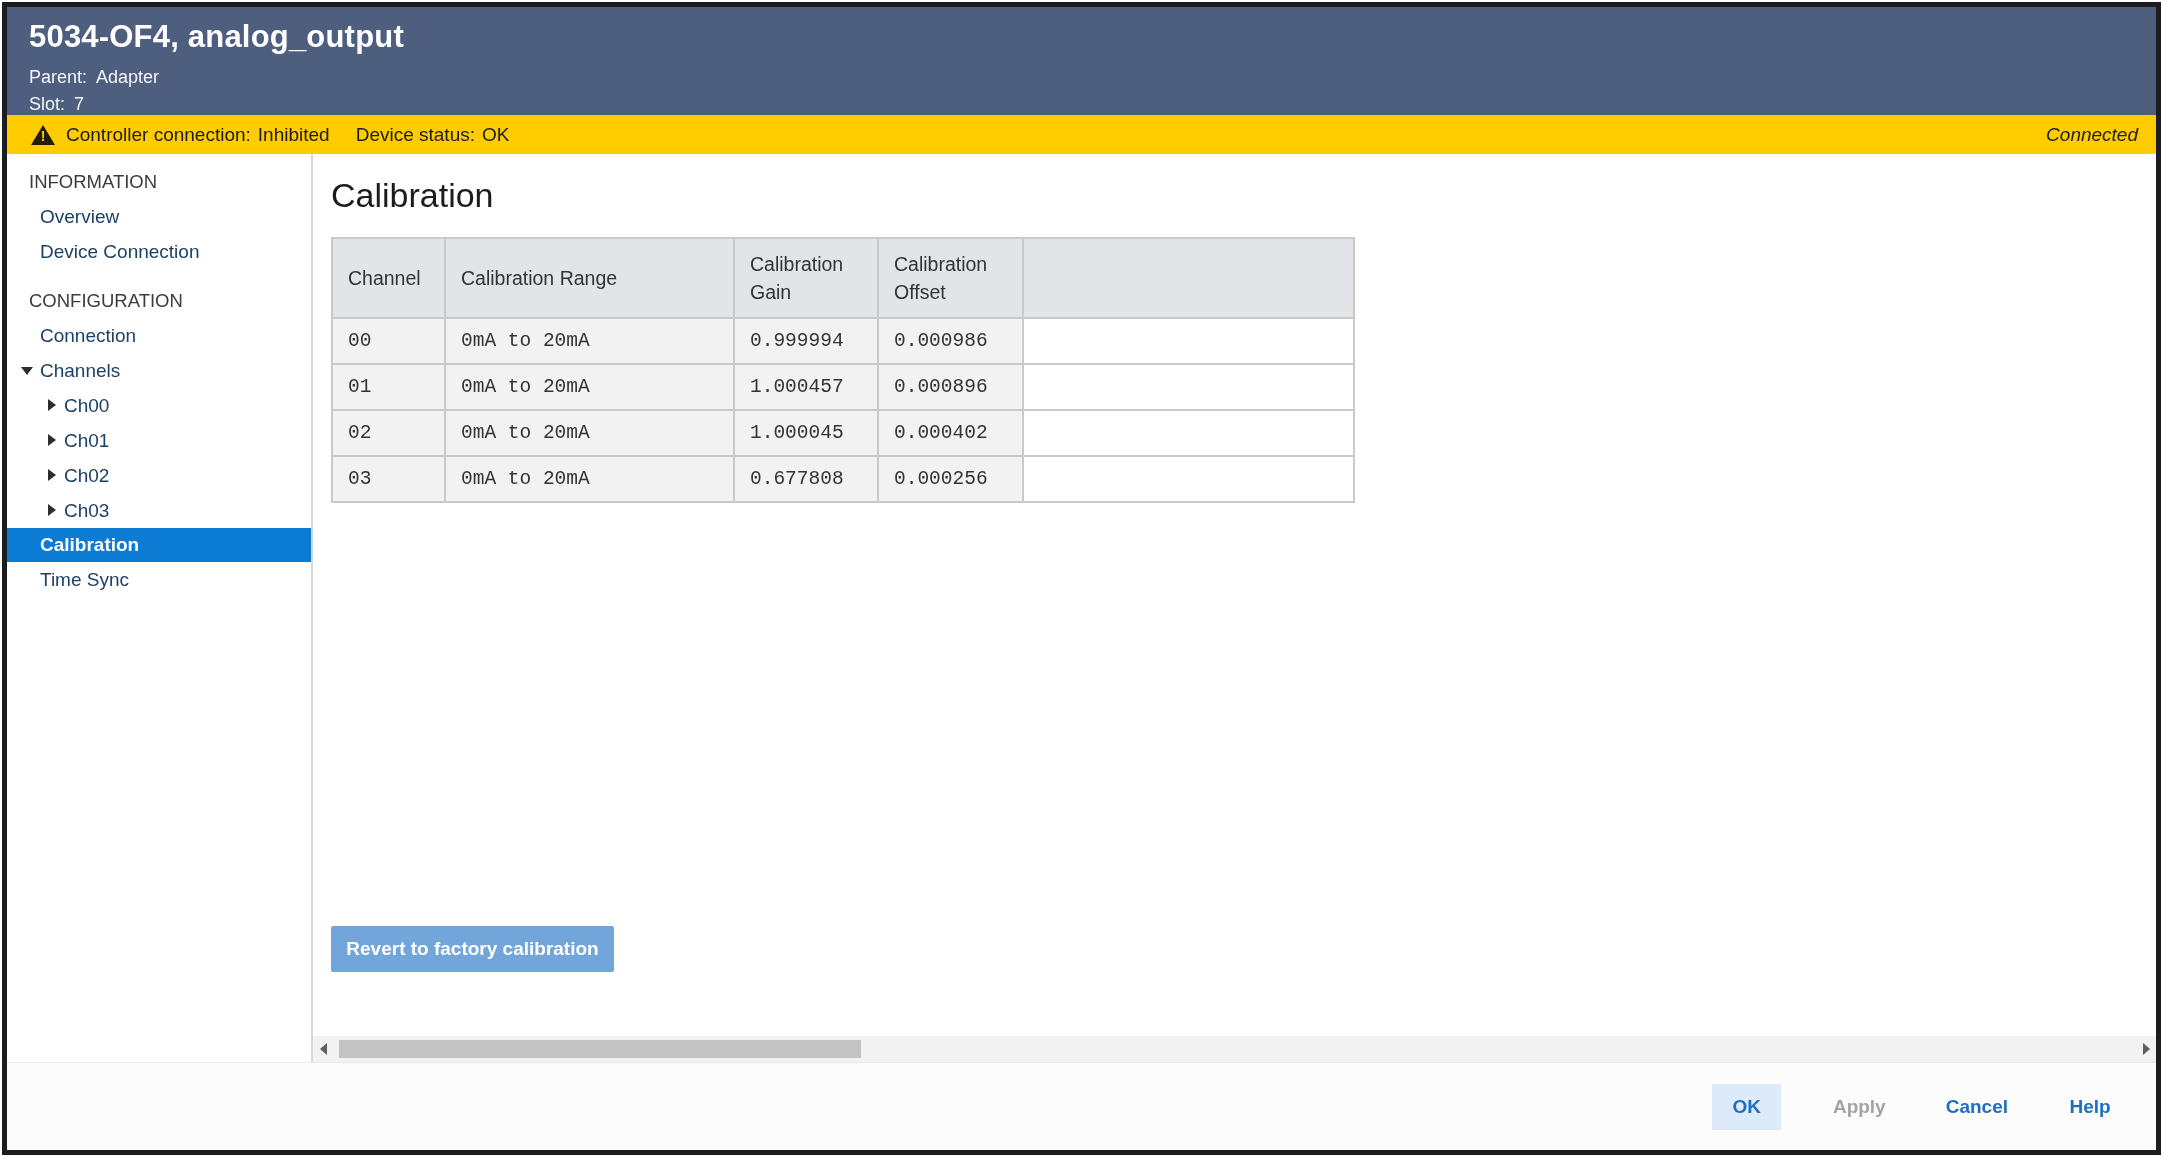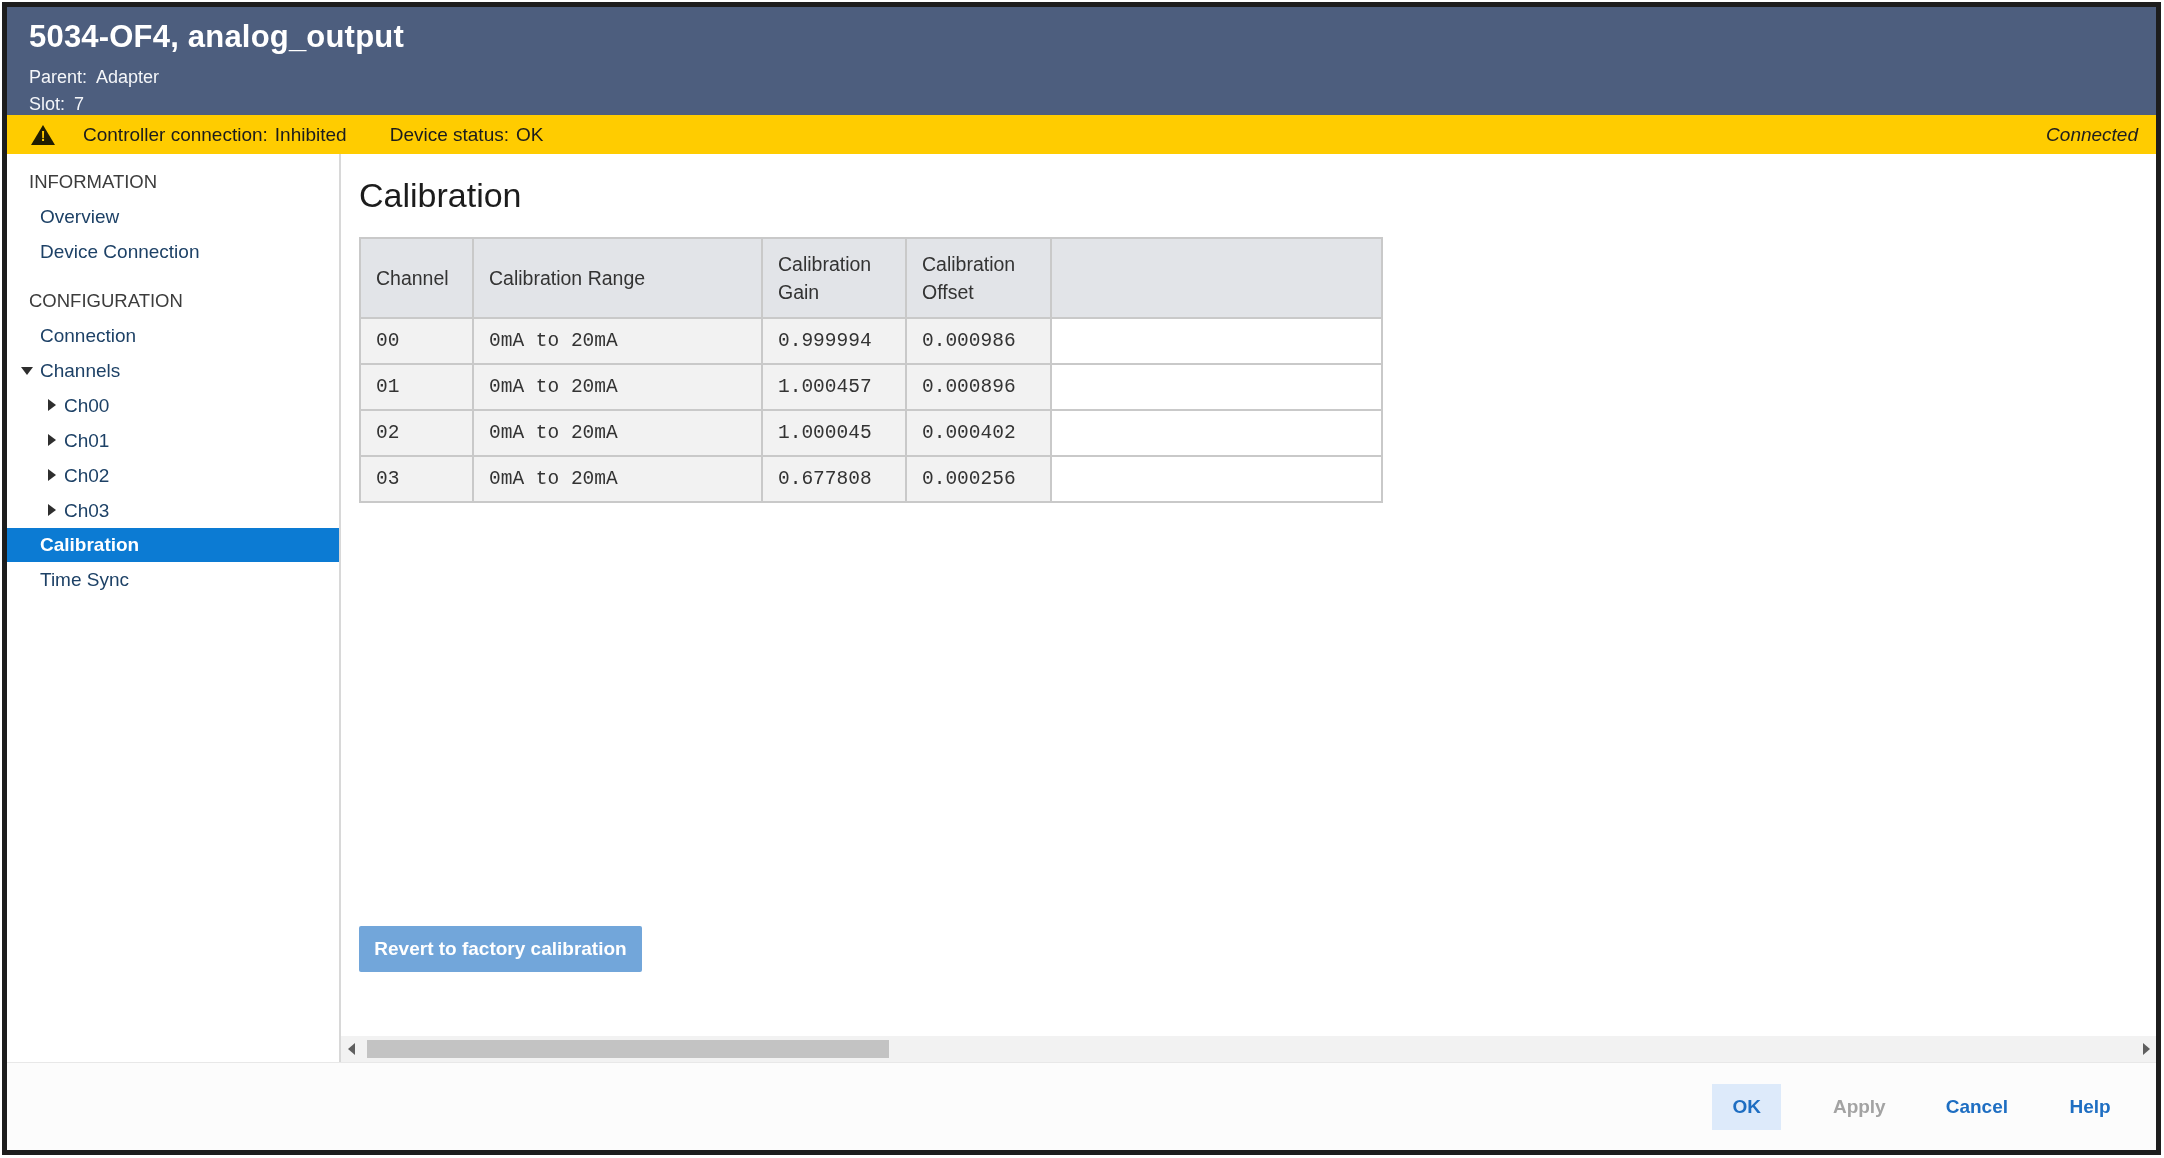--- a/index.html
+++ b/index.html
@@ -24,29 +24,29 @@
   
   .warnbar{height:39px;background:var(--warning-bg,#ffcc00);flex:0 0 auto;
     display:flex;align-items:center;padding:0 16px 0 24px;font-size:19px;color:#1c1c1c;}
   .warn-icon{width:24px;height:21px;position:relative;margin-right:11px;flex:0 0 auto;}
   .warn-icon .tri{position:absolute;left:0;top:1px;width:0;height:0;
     border-left:12px solid transparent;border-right:12px solid transparent;
     border-bottom:20px solid #201d00;}
   .warn-icon .bang{position:absolute;left:0;top:5px;width:24px;text-align:center;
     color:var(--warning-bg,#ffcc00);font-weight:bold;font-size:14px;line-height:14px;}
   .warn-group{display:flex;align-items:baseline;}
-  .warn-group .lbl{margin-right:7px;margin-left:17px;}
+  .warn-group .lbl{margin-right:7px;}
   .gap24{width:26px;flex:0 0 auto;}
   .connected{margin-left:auto;padding-right:2px;color:#1e1e1e;font-style:italic;}
 
   
   .body{flex:1 1 auto;display:flex;min-height:0;background:#fff;}
 
   
-  .sidebar{width:334px;flex:0 0 auto;border-right:2px solid #d8d8d8;
+  .sidebar{width:306px;flex:0 0 auto;border-right:2px solid #d8d8d8;
     padding-top:10px;box-sizing:border-box;font-size:19px;background:#fff;}
   .side-header{color:#3c3c3c;font-size:18.5px;height:35px;line-height:35px;padding-left:22px;}
   .side-item{color:#1d4166;height:35px;line-height:35px;padding-left:33px;position:relative;cursor:default;}
   .side-item.indent{padding-left:57px;}
   .side-item.selected{background:var(--selected-bg,#0c7bd3);color:#fff;font-weight:bold;height:34px;line-height:34px;}
   .side-section + .side-section{margin-top:14px;}
   .tri-down{position:absolute;left:14px;top:14px;width:0;height:0;
     border-left:6px solid transparent;border-right:6px solid transparent;border-top:8px solid #2e2e2e;}
   .tri-right{position:absolute;left:41px;top:11px;width:0;height:0;
     border-top:6px solid transparent;border-bottom:6px solid transparent;border-left:8px solid #2e2e2e;}

